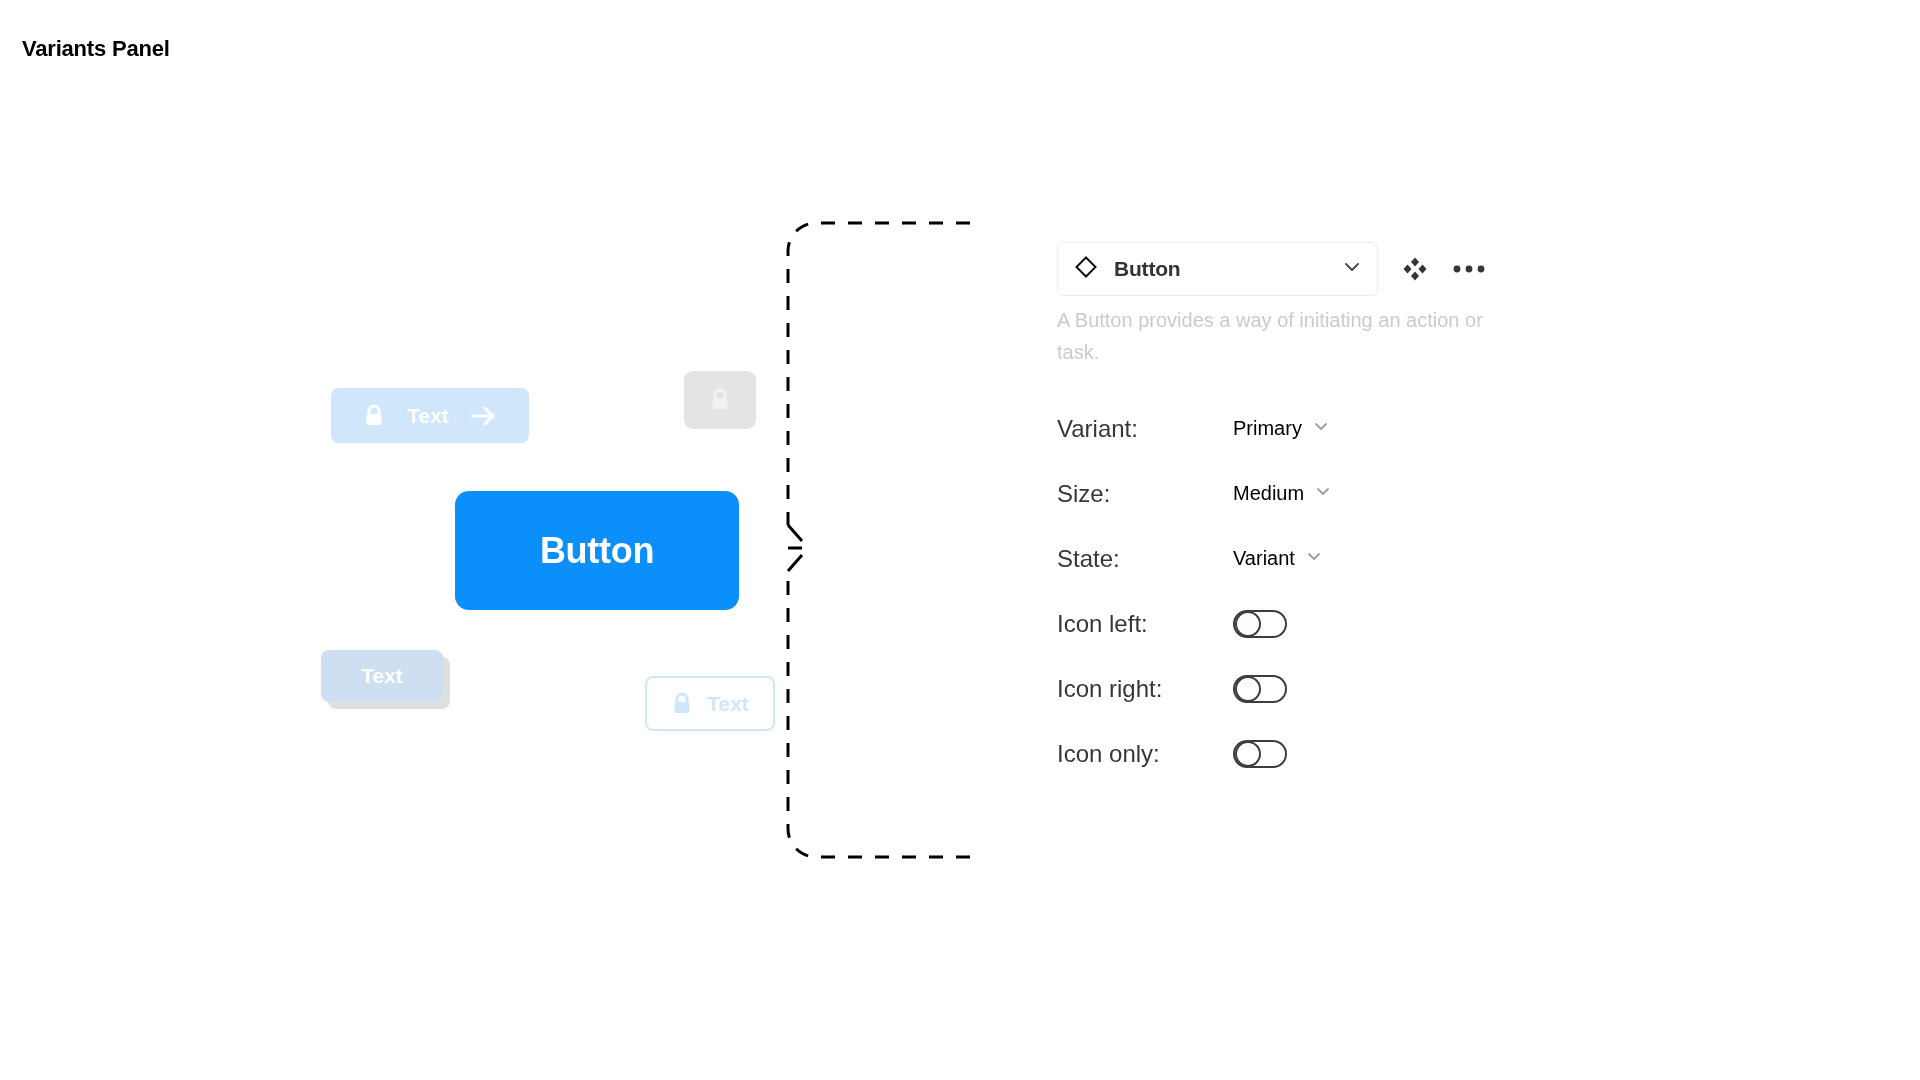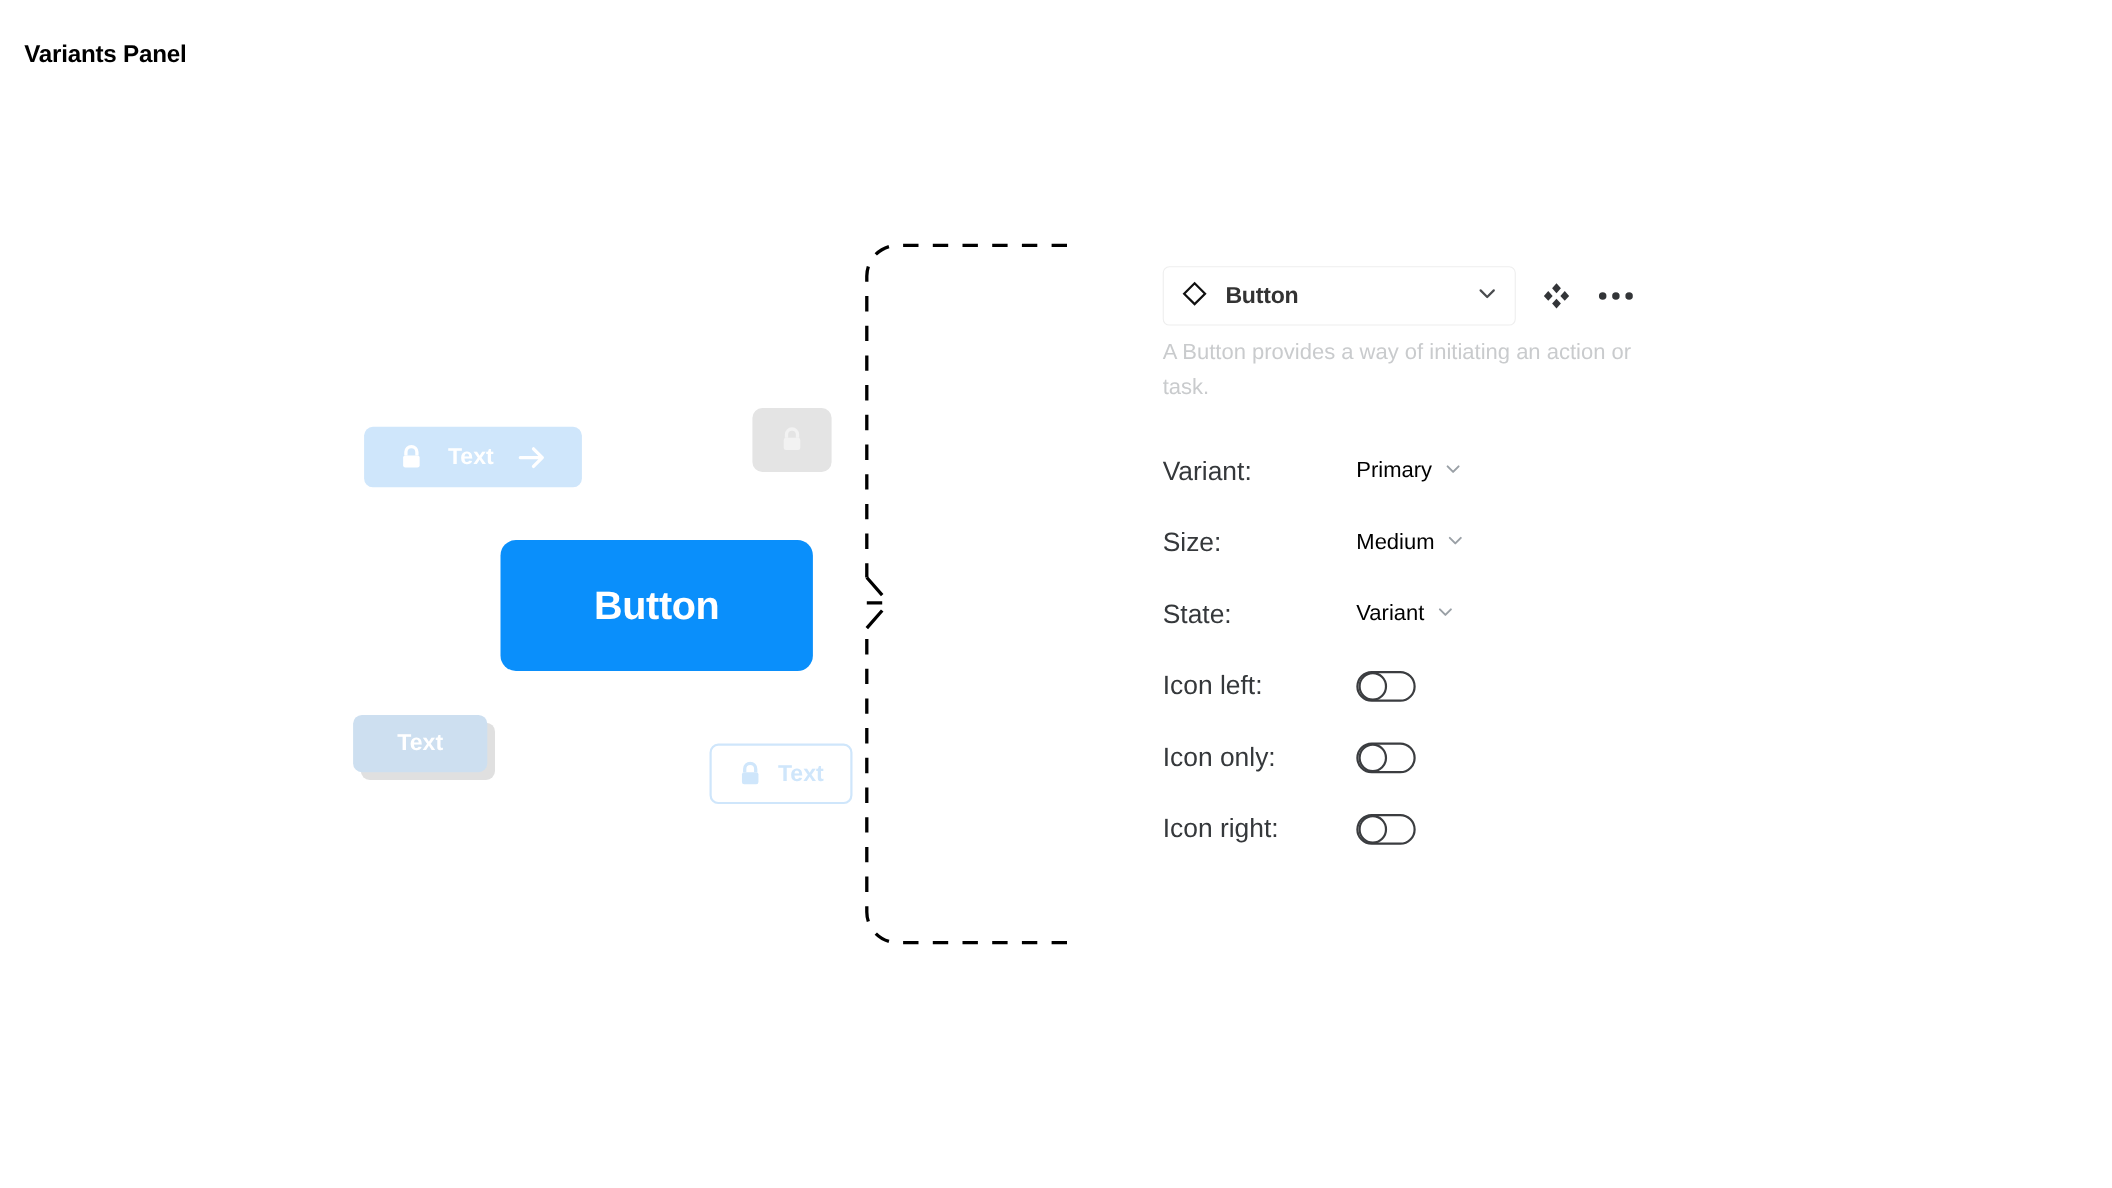--- a/index.html
+++ b/index.html
@@ -330,30 +330,30 @@
       <div class="prop-row">
         <div class="prop-label">Icon left:</div>
         <div class="prop-value">
           <div class="toggle">
             <div class="knob"></div>
           </div>
         </div>
       </div>
 
       <div class="prop-row">
-        <div class="prop-label">Icon only:</div>
+        <div class="prop-label">Icon right:</div>
         <div class="prop-value">
           <div class="toggle">
             <div class="knob"></div>
           </div>
         </div>
       </div>
 
       <div class="prop-row">
-        <div class="prop-label">Icon right:</div>
+        <div class="prop-label">Icon only:</div>
         <div class="prop-value">
           <div class="toggle">
             <div class="knob"></div>
           </div>
         </div>
       </div>
 
     </div>
   </div>
 

